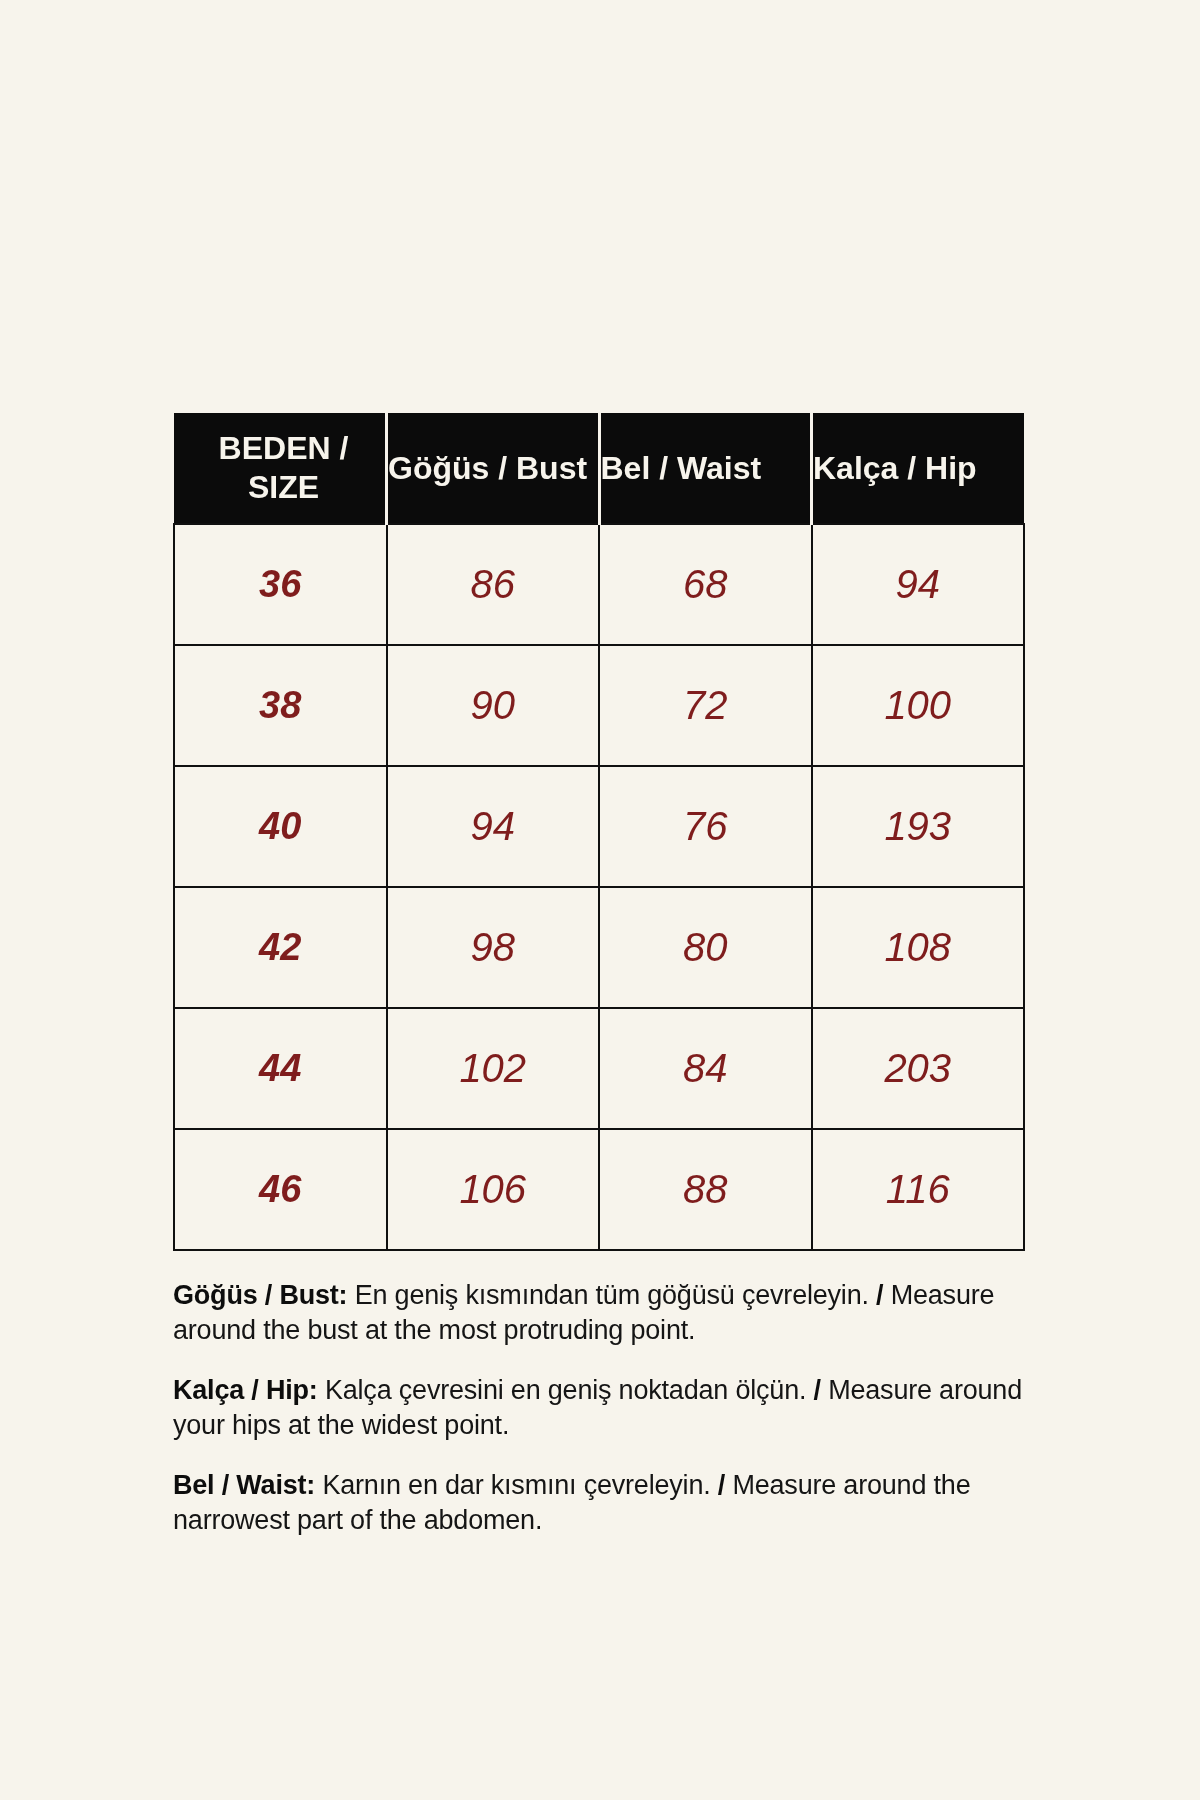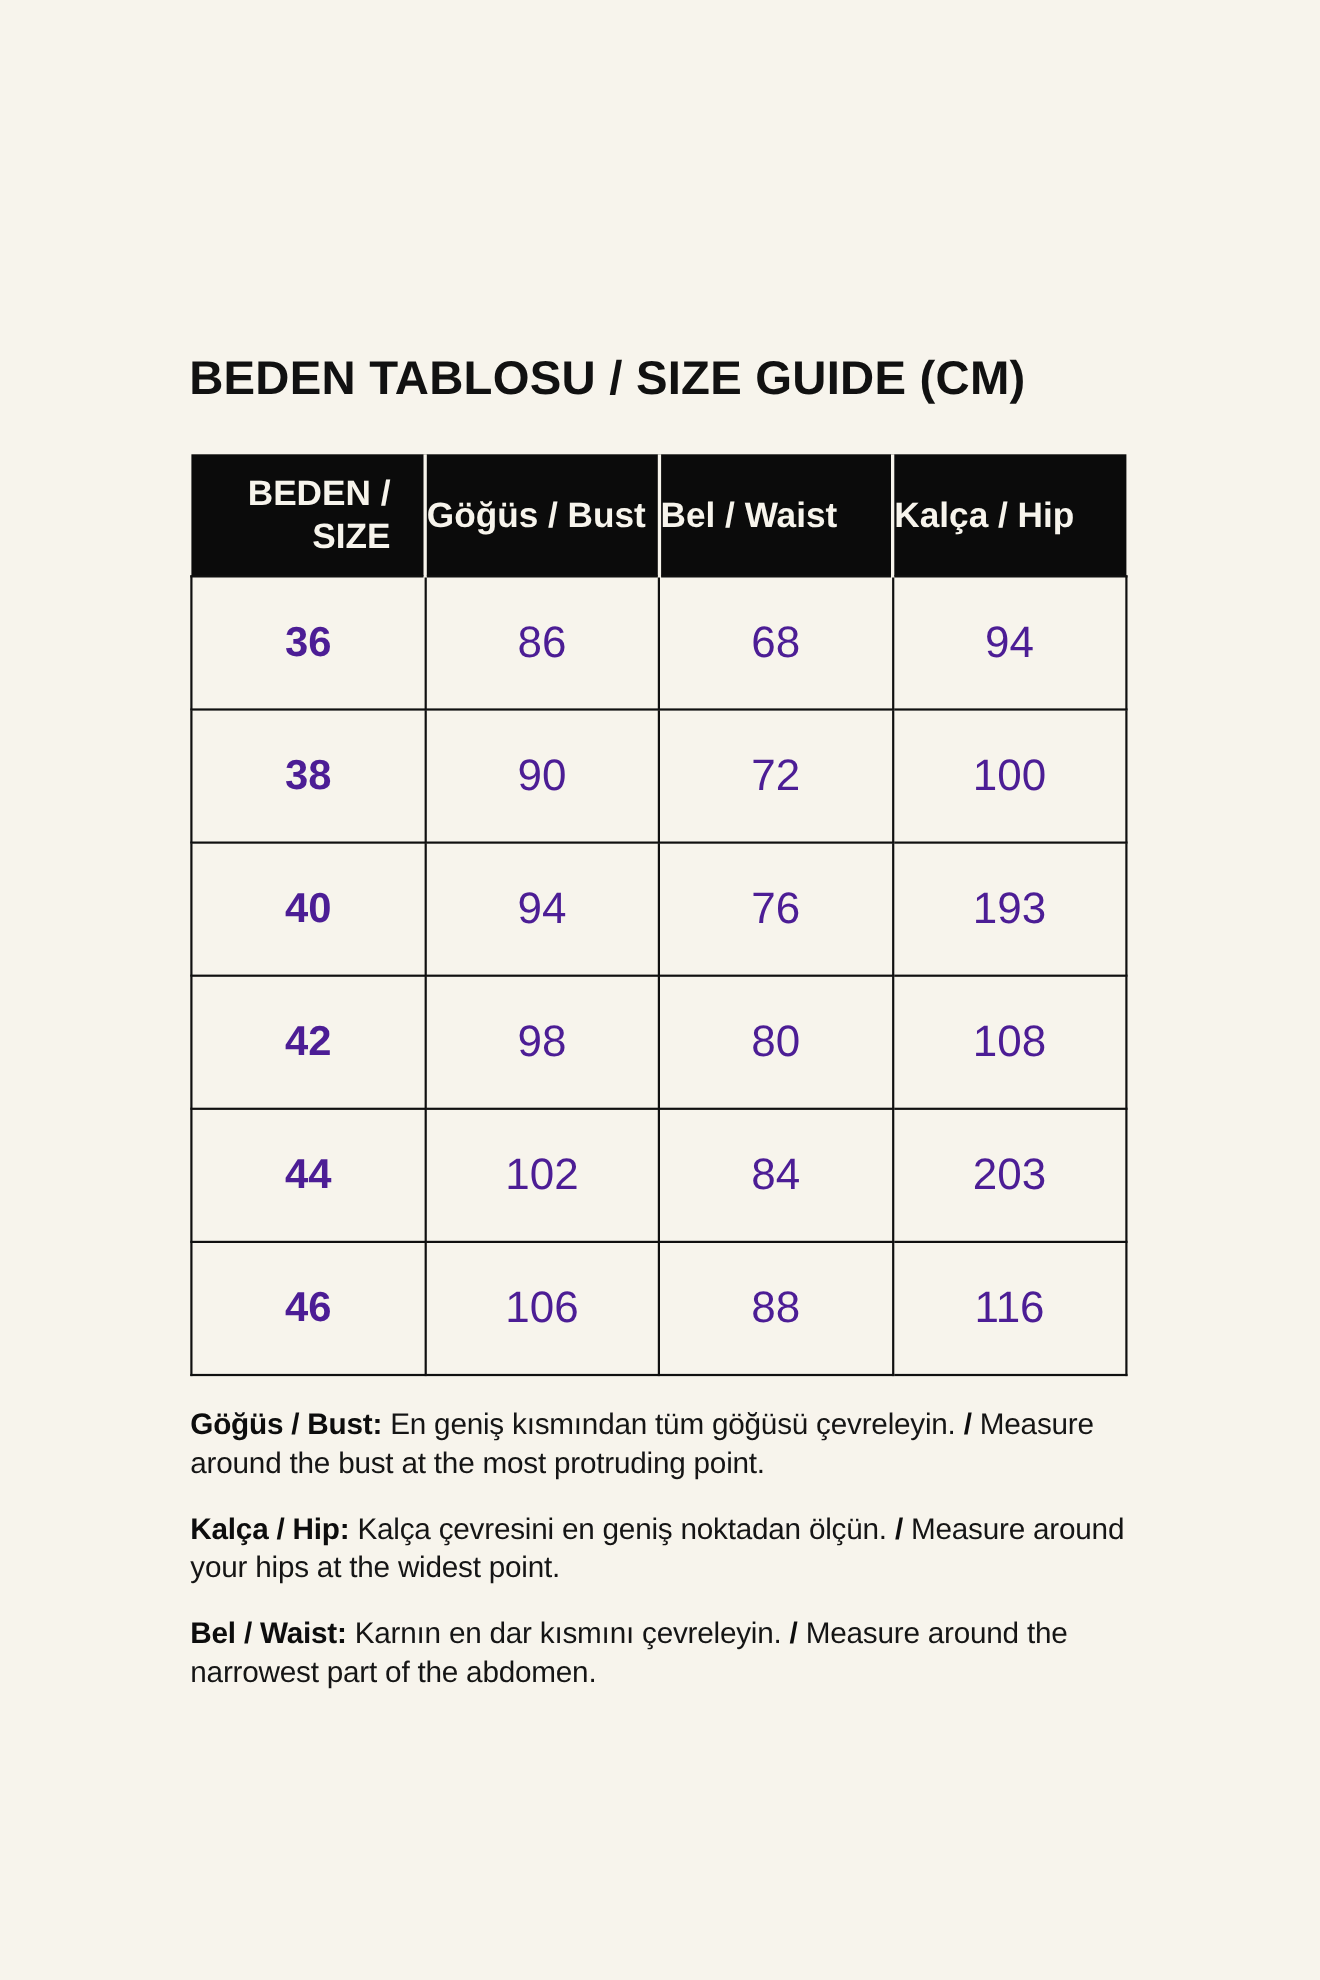--- a/index.html
+++ b/index.html
@@ -38,33 +38,34 @@
     height: 110px;
     text-align: left;
     vertical-align: middle;
     border: none;
     border-right: 3px solid #F7F4EC;
     line-height: 39px;
     padding: 0;
   }
   table.size-table th:last-child { border-right: none; }
   table.size-table th.size-head {
-    text-align: right;
+    text-align: center;
     padding-left: 38px;
     padding-right: 30px;
   }
   table.size-table td {
     border: 2px solid #101010;
     height: 119px;
     text-align: center;
     vertical-align: middle;
     font-size: 40px;
-    color: #4c1d95;
+    color: #7f1d1d;
     background: #F7F4EC;
     padding: 0;
+    font-style: italic;
   }
   table.size-table td.size-cell {
     font-weight: 700;
     font-size: 38px;
   }
   .notes {
     position: absolute;
     left: 173px;
     top: 1278px;
     width: 880px;
@@ -74,21 +75,20 @@
     color: #151515;
   }
   .notes p { margin: 0 0 25px 0; }
   .notes strong { font-weight: 700; color: #0D0D0D; }
 </style>
 </head>
 <body>
 
 <div class="page">
 
-  <h1 class="title">BEDEN TABLOSU / SIZE GUIDE (CM)</h1>
 
   <table class="size-table">
     <thead>
       <tr id="header-row">
           <th class="size-head">BEDEN / SIZE</th>
           <th>Göğüs / Bust</th>
           <th>Bel / Waist</th>
           <th>Kalça / Hip</th>
         </tr>
     </thead>

